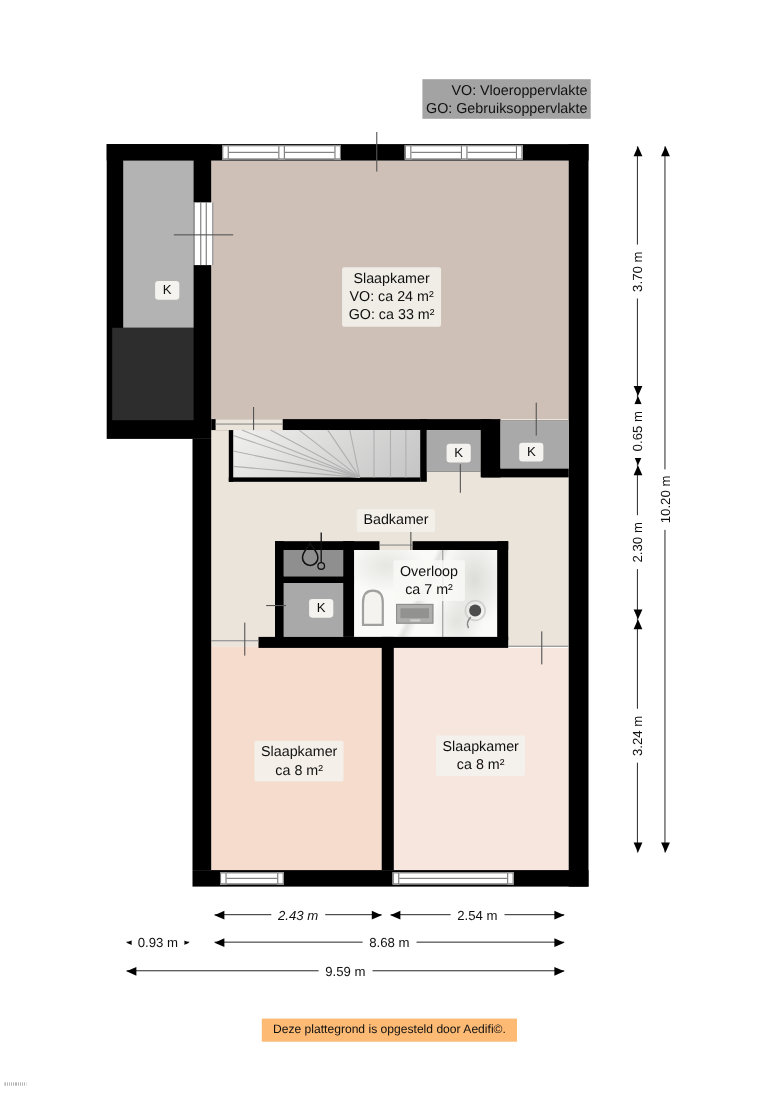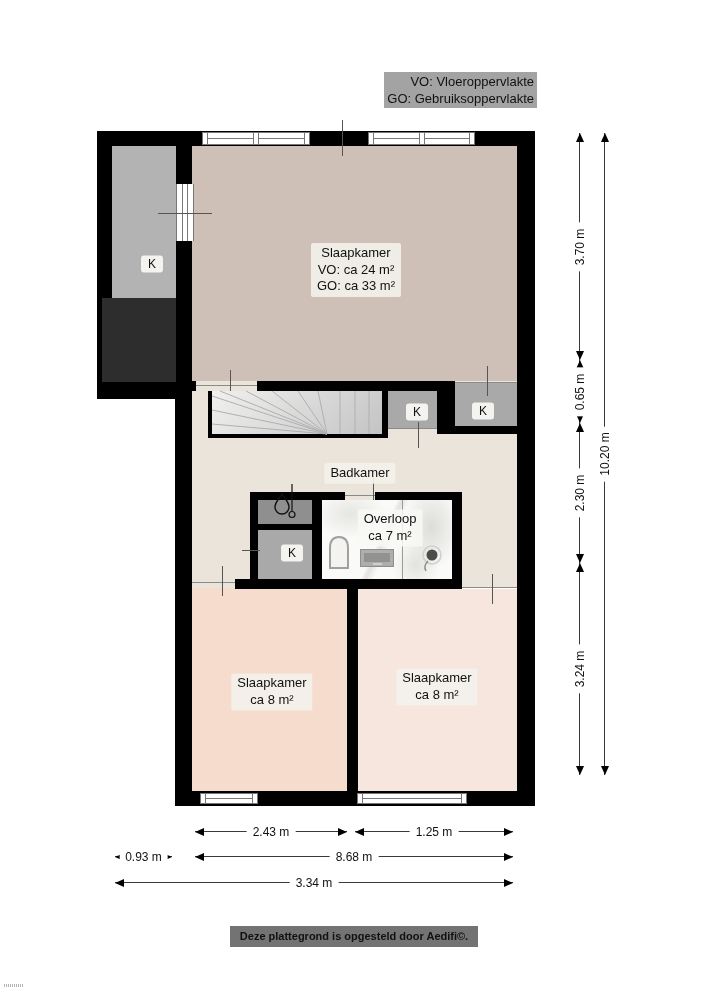--- a/index.html
+++ b/index.html
@@ -58,21 +58,21 @@
   .vlab{position:absolute;top:50%;left:50%;transform:translate(-50%,-50%) rotate(-90deg);
         background:#fff;padding:1px 6px;font-size:12px;white-space:nowrap;}
   .hdim{position:absolute;height:13px;}
   .hline{position:absolute;top:6px;left:0;right:0;height:1px;background:#3a3a3a;}
   .harr{position:absolute;top:2.5px;width:0;height:0;border-top:4px solid transparent;border-bottom:4px solid transparent;}
   .harr.w{left:0;border-right:9px solid #000;}
   .harr.e{right:0;border-left:9px solid #000;}
   .hlab{position:absolute;left:50%;top:50%;transform:translate(-50%,-50%);
         background:#fff;padding:0 6px;font-size:12px;white-space:nowrap;}
   .footer{position:absolute;top:926px;left:0;width:708px;display:flex;justify-content:center;}
-  .footer-in{background:#737373;padding:3px 10px;font-size:11px;line-height:1.35;text-align:center;font-weight:bold;}
+  .footer-in{background:#fdba74;padding:3px 10px;font-size:11px;line-height:1.35;text-align:center;}
   .watermark{position:absolute;left:4px;top:984px;width:20px;height:3px;opacity:.65;
              background:repeating-linear-gradient(90deg,#8a8a8a 0 1px,transparent 1px 2px);}
   svg{position:absolute;overflow:visible;}
 </style>
 </head>
 <body>
 
 <div class="page">
 
 
@@ -251,49 +251,49 @@
     <span class="arr s"></span>
     <span class="vlab">3.24 m</span>
   </div>
   <div class="vdim" style="left:598px;top:133px;height:642px;">
     <span class="vline"></span>
     <span class="arr n"></span>
     <span class="arr s"></span>
     <span class="vlab">10.20 m</span>
   </div>
 
-  <div class="hdim" style="left:195px;top:825px;width:152px;">
+  <div class="hdim" style="left:195px;top:825px;width:152px;font-style:italic;">
     <span class="hline"></span>
     <span class="harr w"></span>
     <span class="harr e"></span>
     <span class="hlab">2.43 m</span>
   </div>
   <div class="hdim" style="left:355px;top:825px;width:158px;">
     <span class="hline"></span>
     <span class="harr w"></span>
     <span class="harr e"></span>
-    <span class="hlab">1.25 m</span>
+    <span class="hlab">2.54 m</span>
   </div>
   <div class="hdim" style="left:115px;top:850px;width:57px;">
     <span class="hline"></span>
     <span class="harr w"></span>
     <span class="harr e"></span>
     <span class="hlab">0.93 m</span>
   </div>
   <div class="hdim" style="left:195px;top:850px;width:318px;">
     <span class="hline"></span>
     <span class="harr w"></span>
     <span class="harr e"></span>
     <span class="hlab">8.68 m</span>
   </div>
   <div class="hdim" style="left:115px;top:876px;width:398px;">
     <span class="hline"></span>
     <span class="harr w"></span>
     <span class="harr e"></span>
-    <span class="hlab">3.34 m</span>
+    <span class="hlab">9.59 m</span>
   </div>
 
   <div class="footer">
     <div class="footer-in">
       <div>Deze plattegrond is opgesteld door Aedifi©.</div>
     </div>
   </div>
 
   <div class="watermark"></div>
 </div>

